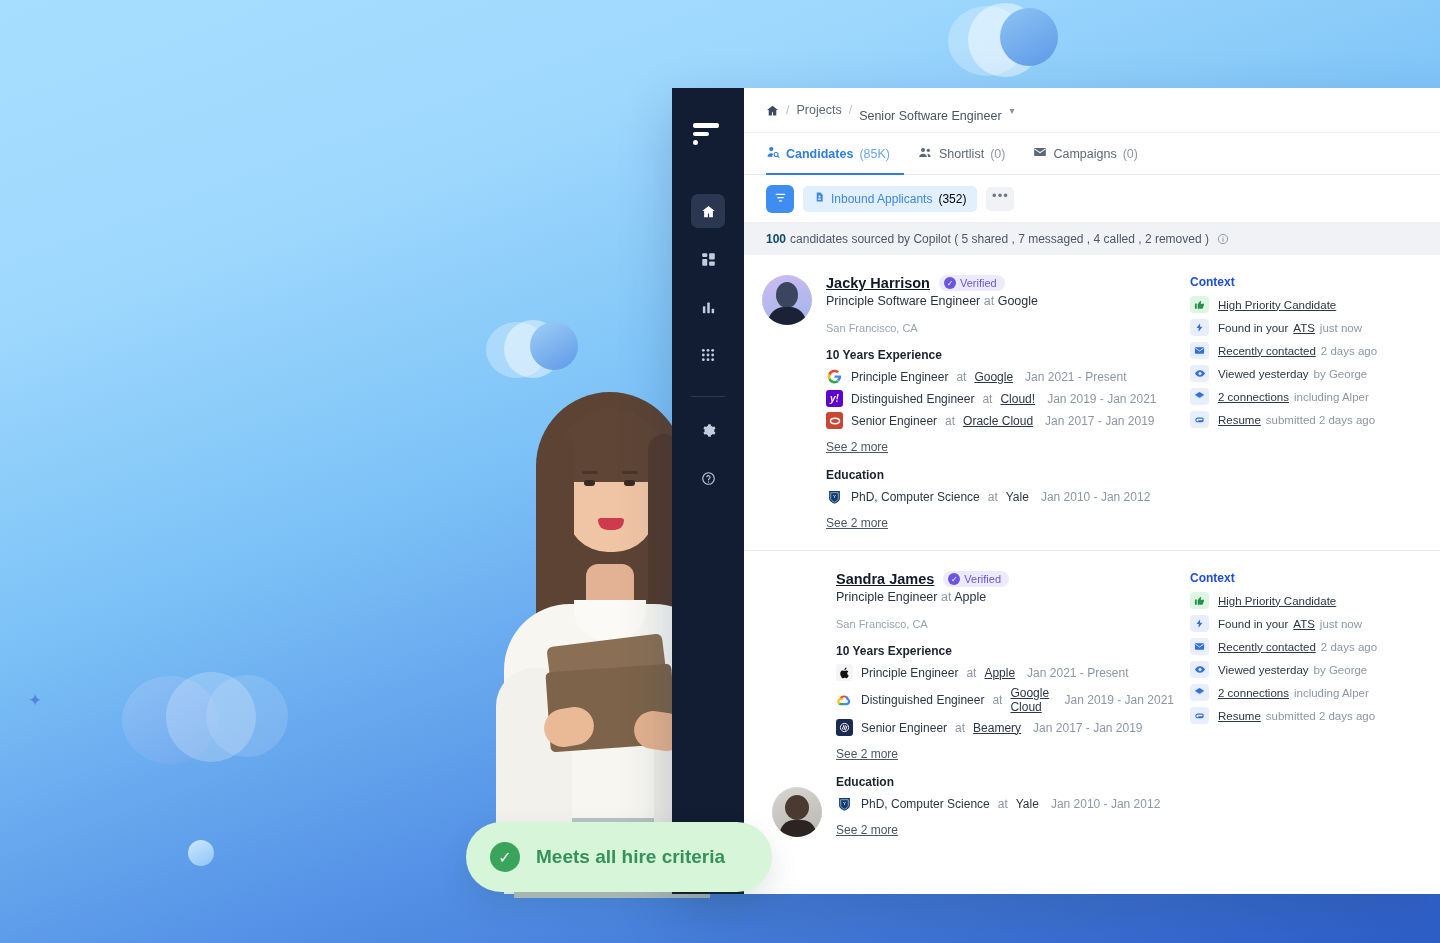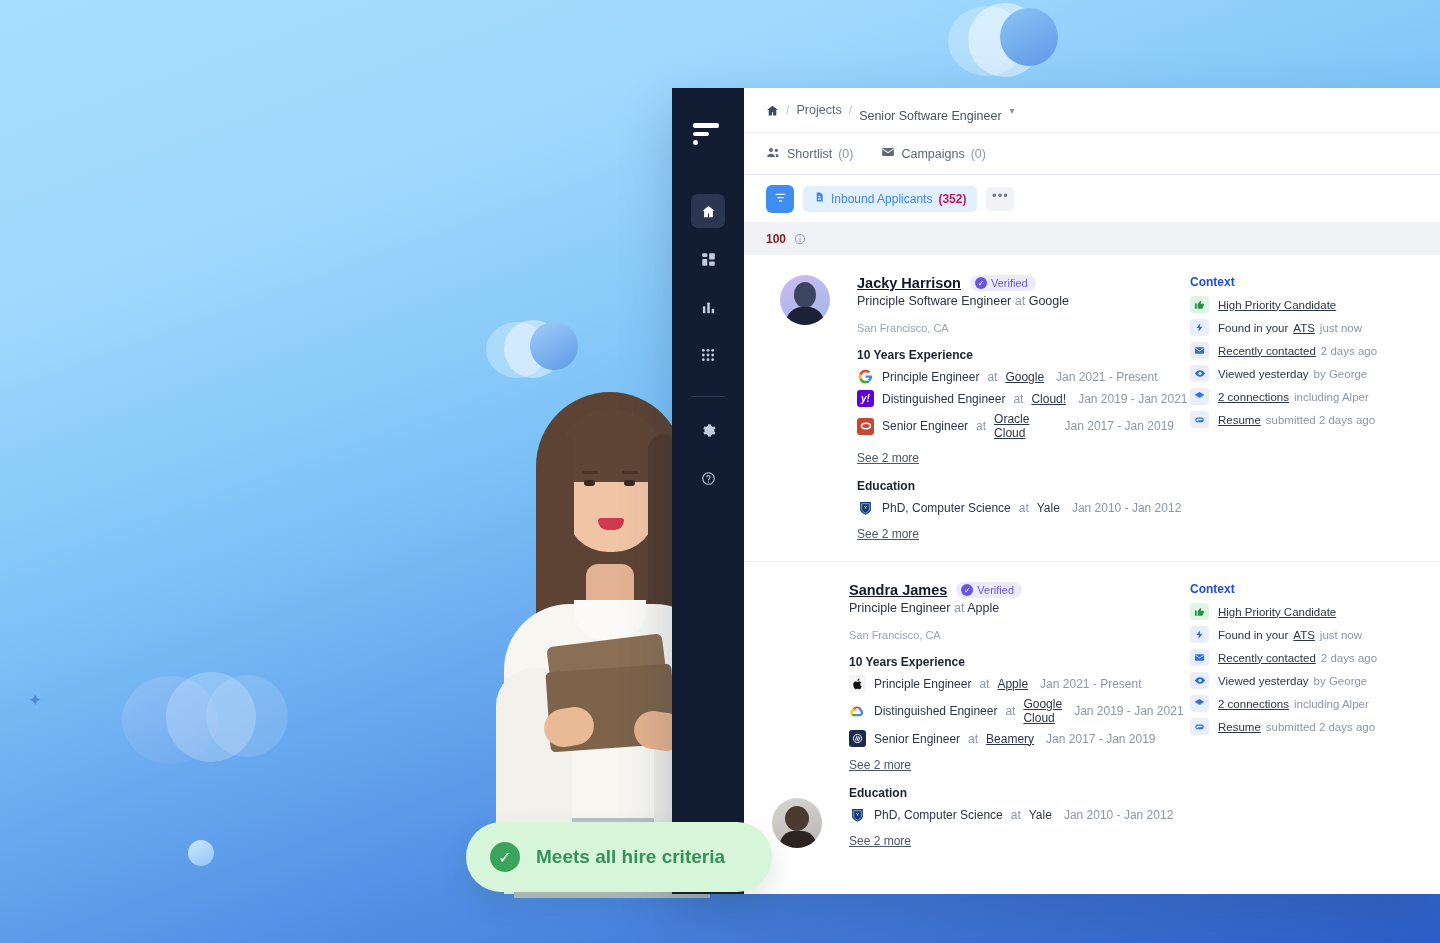--- a/index.html
+++ b/index.html
@@ -91,38 +91,38 @@
   .filterbar { height: 47px; display: flex; align-items: center; gap: 9px; padding: 0 22px; }
   .filter-btn {
     width: 28px; height: 28px; border-radius: 6px; background: #3d8ef0;
     display: flex; align-items: center; justify-content: center; color: #fff;
   }
   .chip {
     height: 26px; display: flex; align-items: center; gap: 6px;
     background: #e2effd; color: #3f88dd; border-radius: 5px;
     padding: 0 11px; font-size: 12px;
   }
-  .chip .chip-cnt { color: #be185d; font-weight: bold; }
+  .chip .chip-cnt { color: #000000; }
   .more-btn {
     width: 28px; height: 24px; border-radius: 5px; background: #f0f2f5;
     display: flex; align-items: center; justify-content: center;
     color: #6e7889; font-size: 13px; letter-spacing: 1px; line-height: 0;
     padding-bottom: 5px;
   }
 
   .sourcedbar {
     background: #f0f2f5; height: 33px; display: flex; align-items: center;
     padding: 0 22px; font-size: 12px; color: #4e5767; gap: 4px;
   }
-  .sourcedbar b { color: #7f1d1d; font-weight: 700; }
+  .sourcedbar b { color: #0c4a6e; font-weight: 700; }
   .sourcedbar .info { color: #8b94a3; margin-left: 4px; display:flex; }
 
   .list { flex: 1; overflow: hidden; }
 
-  .card { display: flex; padding: 20px 22px 20px 36px; border-bottom: 1px solid #e9edf2; gap: 13px; }
+  .card { display: flex; padding: 20px 22px 20px 18px; border-bottom: 1px solid #e9edf2; gap: 0; }
   .card:last-child { border-bottom: none; align-items: flex-end; }
   .avatar {
     width: 50px; height: 50px; border-radius: 50%; flex: 0 0 50px;
     overflow: hidden; margin-right: 14px; position: relative;
   }
   .av1 { background: linear-gradient(160deg,#cdbbf2 0%,#9fb6e8 100%); }
   .av2 { background: linear-gradient(160deg,#d8d6d2 0%,#b9b6b1 100%); }
   .avatar .head { position: absolute; border-radius: 50%; }
   .av1 .head { left: 14px; top: 7px; width: 22px; height: 26px; background: #3c4560; }
   .av1 .body { position:absolute; left: 6px; top: 32px; width: 38px; height: 24px; border-radius: 16px 16px 0 0; background: #1b2136; }
@@ -318,20 +318,32 @@
           </svg>
       </span>
       <span class="sep">/</span>
       <span class="crumb">Projects</span>
       <span class="sep">/</span>
       <span class="crumb last">Senior Software Engineer</span>
       <span class="chev">▾</span>
     </div>
 
     <div class="tabs">
+      <div class="tab active">
+        <span>
+          <svg width="14" height="14" viewBox="0 0 24 24" fill="currentColor">
+              <circle cx="9" cy="7" r="3.6"></circle>
+              <path d="M2.6 20c0-3.6 2.9-5.8 6.4-5.8 1.3 0 2.5.3 3.5.9A5.8 5.8 0 0011 20z"></path>
+              <circle cx="17.3" cy="16.3" r="3.4" fill="none" stroke="currentColor" stroke-width="1.8"></circle>
+              <path d="M20 19l2.4 2.4" stroke="currentColor" stroke-width="1.8" stroke-linecap="round"></path>
+            </svg>
+        </span>
+        <span>Candidates</span>
+        <span class="cnt">(85K)</span>
+      </div>
       <div class="tab">
         <span>
           <svg width="15" height="15" viewBox="0 0 24 24" fill="currentColor">
               <circle cx="8" cy="8" r="3.2"></circle>
               <circle cx="16.5" cy="8.5" r="2.7"></circle>
               <path d="M1.8 19c0-3.2 2.6-5.2 6.2-5.2S14.2 15.8 14.2 19z"></path>
               <path d="M15 13.9c3 .2 5.2 2 5.2 5.1h-4.1c0-1.9-.4-3.6-1.1-5.1z"></path>
             </svg>
         </span>
         <span>Shortlist</span>
@@ -368,20 +380,21 @@
             </svg>
         </span>
         <span>Inbound Applicants</span>
         <span class="chip-cnt">(352)</span>
       </div>
       <div class="more-btn">•••</div>
     </div>
 
     <div class="sourcedbar">
       <b>100</b>
+      <span>candidates sourced by Copilot ( 5 shared , 7 messaged , 4 called , 2 removed )</span>
       <span class="info">
         <svg width="12" height="12" viewBox="0 0 24 24" fill="none" stroke="currentColor" stroke-width="1.9">
             <circle cx="12" cy="12" r="9.3"></circle>
             <path d="M12 11v6" stroke-linecap="round"></path>
             <circle cx="12" cy="7.4" r="1.1" fill="currentColor" stroke="none"></circle>
           </svg>
       </span>
     </div>
 
     <div class="list">

